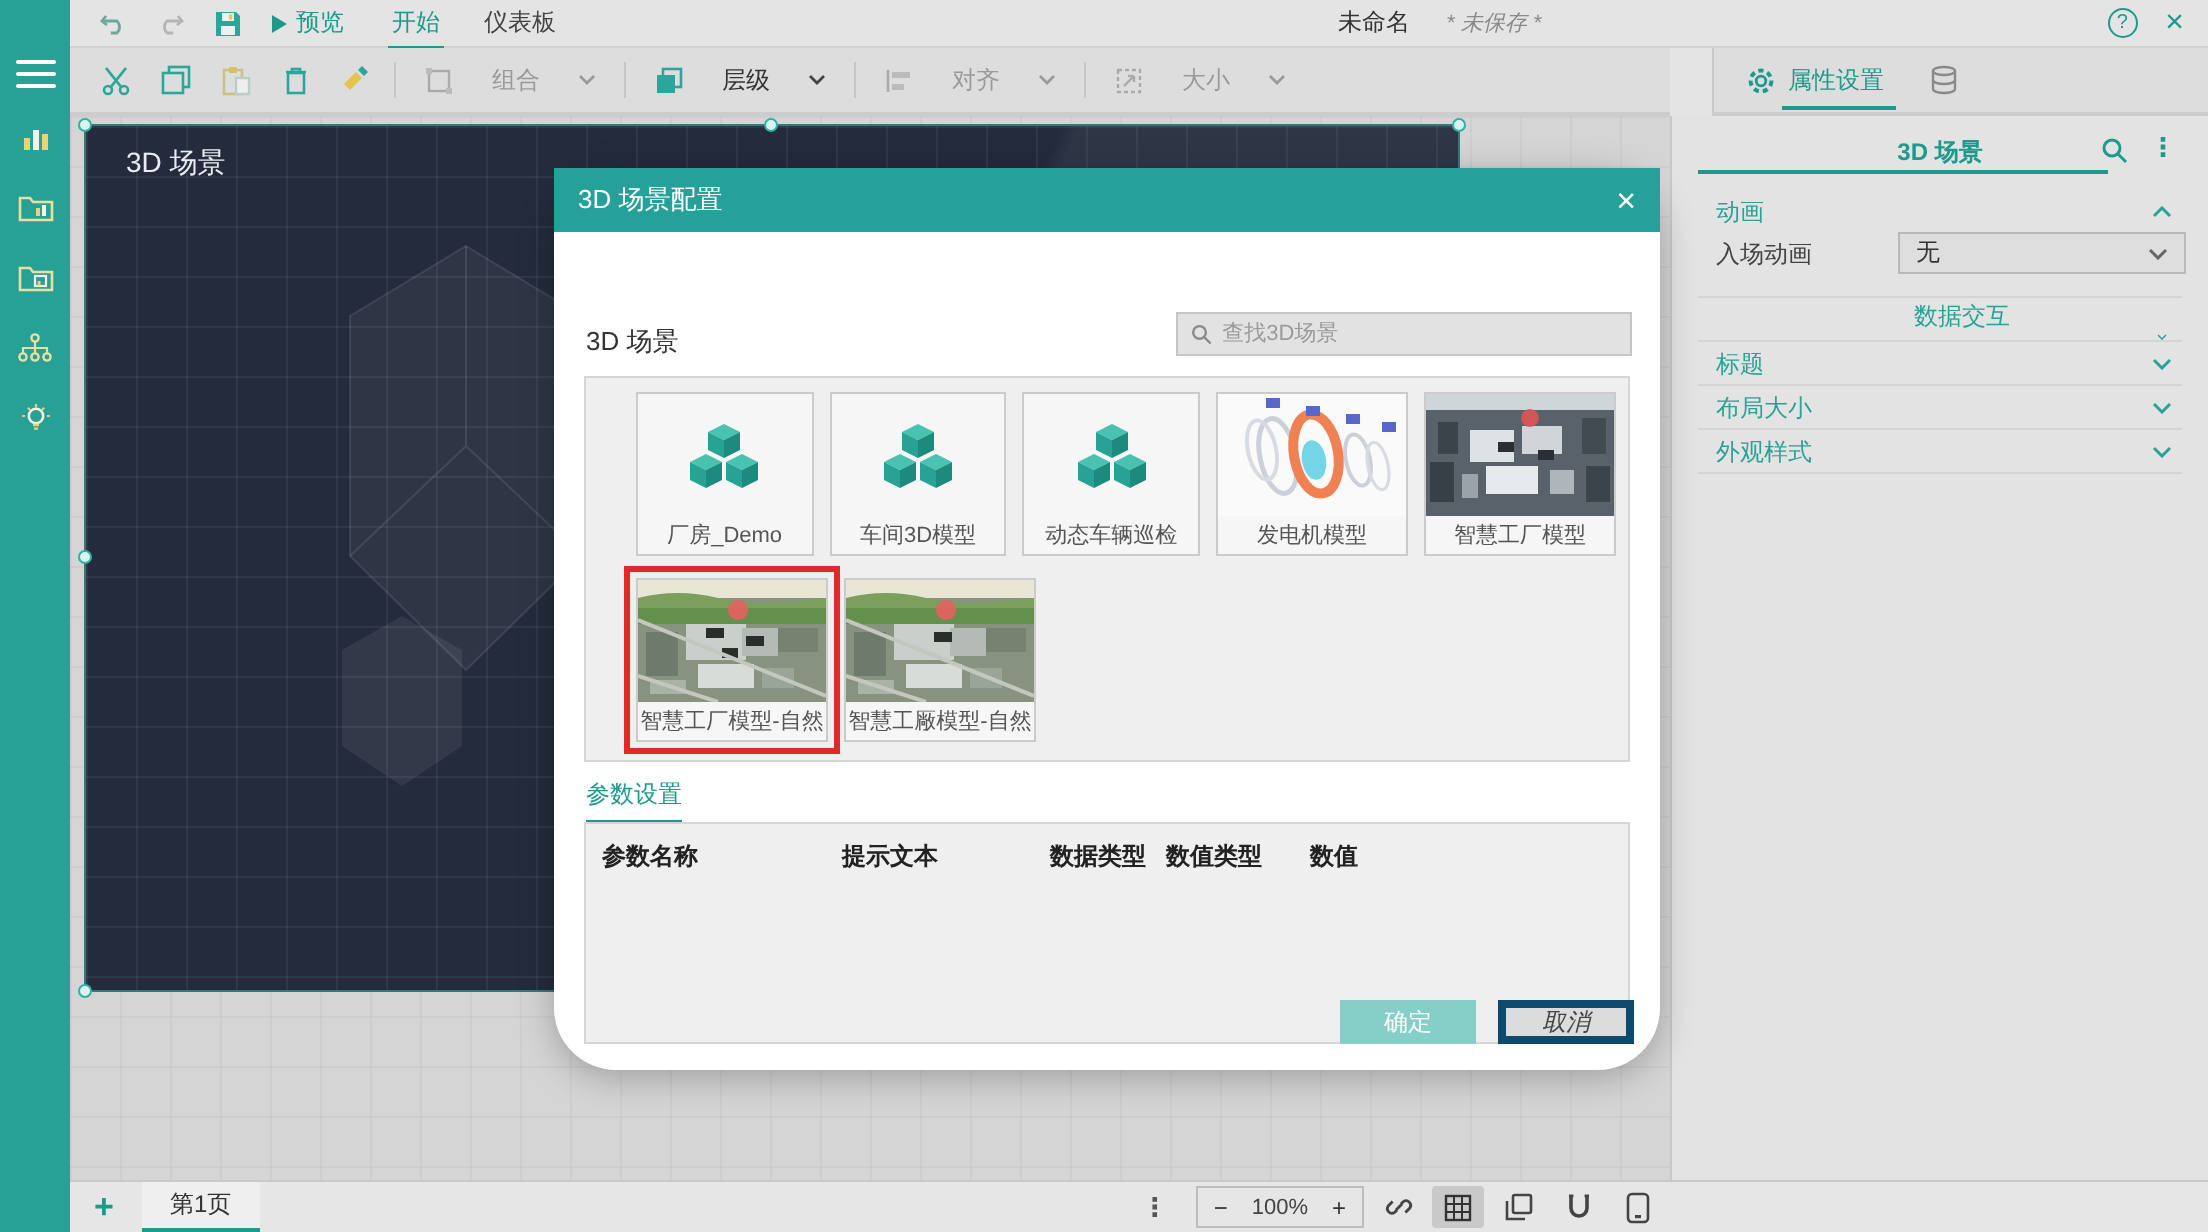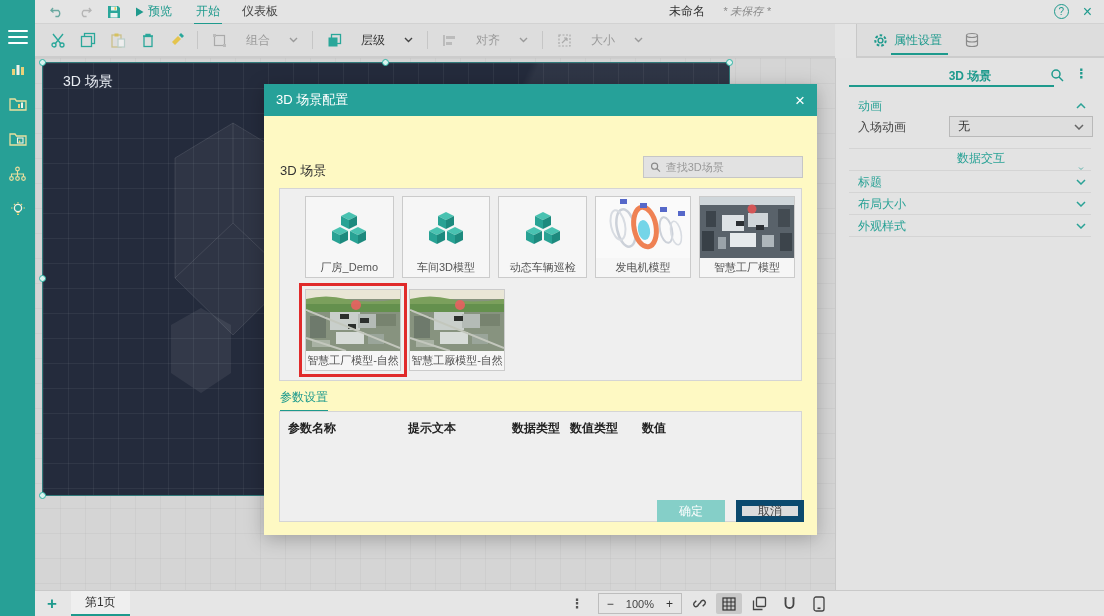--- a/index.html
+++ b/index.html
@@ -48,42 +48,42 @@
     background-size:25px 25px; }
   #widget { position:absolute; left:7px; top:4px; width:688px; height:434px; background:#242b3c; border:1px solid rgba(60,190,175,0.55); overflow:hidden; }
   #widget .grid { position:absolute; inset:0;
     background-image:linear-gradient(rgba(255,255,255,0.055) 1px, transparent 1px),linear-gradient(90deg, rgba(255,255,255,0.055) 1px, transparent 1px);
     background-size:25px 25px; }
   #widget .sheen { position:absolute; inset:0; background:linear-gradient(115deg, transparent 55%, rgba(255,255,255,0.05) 56%); }
   #widget-title { position:absolute; left:20px; top:10px; color:#e8ecf2; font-size:14px; }
   .handle { position:absolute; width:7px; height:7px; border-radius:50%; background:#d9f3ef; border:1.5px solid #2bb3a3; z-index:5; }
 
   
-  #dialog { left:264px; top:84px; width:553px; height:451px; background:#fef9c3; box-shadow:0 4px 18px rgba(0,0,0,0.25); z-index:10; }
+  #dialog { left:277px; top:84px; width:553px; height:451px; background:#ffffff; box-shadow:0 4px 18px rgba(0,0,0,0.25); z-index:10;border-radius:31px; }
   #dialog-header { height:32px; background:#26a199; display:flex; align-items:center; padding:0 12px; }
   #dialog-title { color:#fff; font-size:13px; }
   #dialog-close { margin-left:auto; color:#fff; font-size:17px; line-height:1; }
   #dialog-body { position:relative; height:419px; }
   #dlg-section-label { position:absolute; left:16px; top:46px; font-size:13px; color:#333; }
-  #dlg-search { position:absolute; right:14px; top:40px; width:160px; height:22px; background:#e2e2e2; border:1px solid #c6c6c6; display:flex; align-items:center; padding:0 6px; gap:5px; }
+  #dlg-search { position:absolute; right:14px; top:40px; width:228px; height:22px; background:#e2e2e2; border:1px solid #c6c6c6; display:flex; align-items:center; padding:0 6px; gap:5px; }
   #dlg-search input { border:none; outline:none; background:transparent; font-size:11px; width:100%; color:#333; font-family:inherit; }
   #dlg-search input::placeholder { color:#9a9a9a; }
   #thumb-box { position:absolute; left:15px; top:72px; width:523px; height:193px; background:#efefef; border:1px solid #d5d5d5; padding:7px 6px; }
   .thumb-row { display:flex; gap:8px; margin-bottom:11px;padding-left:19px; }
   .tile { width:96px; height:82px; background:#f6f6f6; border:1px solid #cbcbcb; display:flex; flex-direction:column; position:relative; }
   .tile .art { flex:1; display:flex; align-items:center; justify-content:center; overflow:hidden; }
   .tile .cap { height:19px; display:flex; align-items:center; justify-content:center; font-size:11px; color:#555; white-space:nowrap; }
   .tile.selected { outline:3px solid #e02a2a; outline-offset:3px; }
   #params-tab { position:absolute; left:16px; top:273px; color:#1e9a8d; font-size:12px; padding-bottom:4px; border-bottom:2px solid #1e9a8d; }
   #param-table { position:absolute; left:15px; top:295px; width:523px; height:111px; background:#efefef; border:1px solid #d5d5d5; }
   .pt-head { position:absolute; top:8px; font-weight:bold; font-size:12px; color:#222; }
   #dialog-footer { position:absolute; right:13px; bottom:13px; display:flex; gap:11px; }
   .btn { width:68px; height:22px; display:flex; align-items:center; justify-content:center; font-size:12px; }
   #ok-btn { background:#85cfc8; color:#fdfefe; }
-  #cancel-btn { background:#dcdcdc; border:6px solid #0c4a6e; color:#444; }
+  #cancel-btn { background:#dcdcdc; border:4px solid #0c4a6e; color:#444;font-style:italic; }
 
   
   #rightpanel { left:835px; top:58px; width:269px; height:532px; background:#e3e3e3; border-left:1px solid #c8c8c8; }
   #rp-title-row { position:absolute; left:0; right:0; top:10px; height:20px; }
   #rp-title { position:absolute; left:0; width:100%; text-align:center; font-weight:bold; color:#1e9a8d; font-size:12px; }
   #rp-underline { position:absolute; left:13px; width:205px; top:27px; height:2px; background:#1e9a8d; }
   #rp-search { position:absolute; right:40px; top:10px; }
   #rp-kebab { position:absolute; right:16px; top:8px; color:#1e9a8d; font-size:13px; font-weight:bold; }
   .rp-row { position:absolute; left:0; width:100%; height:20px; display:flex; align-items:center; }
   .rp-row .sec-label { margin-left:22px; color:#2aa296; font-size:12px; }

